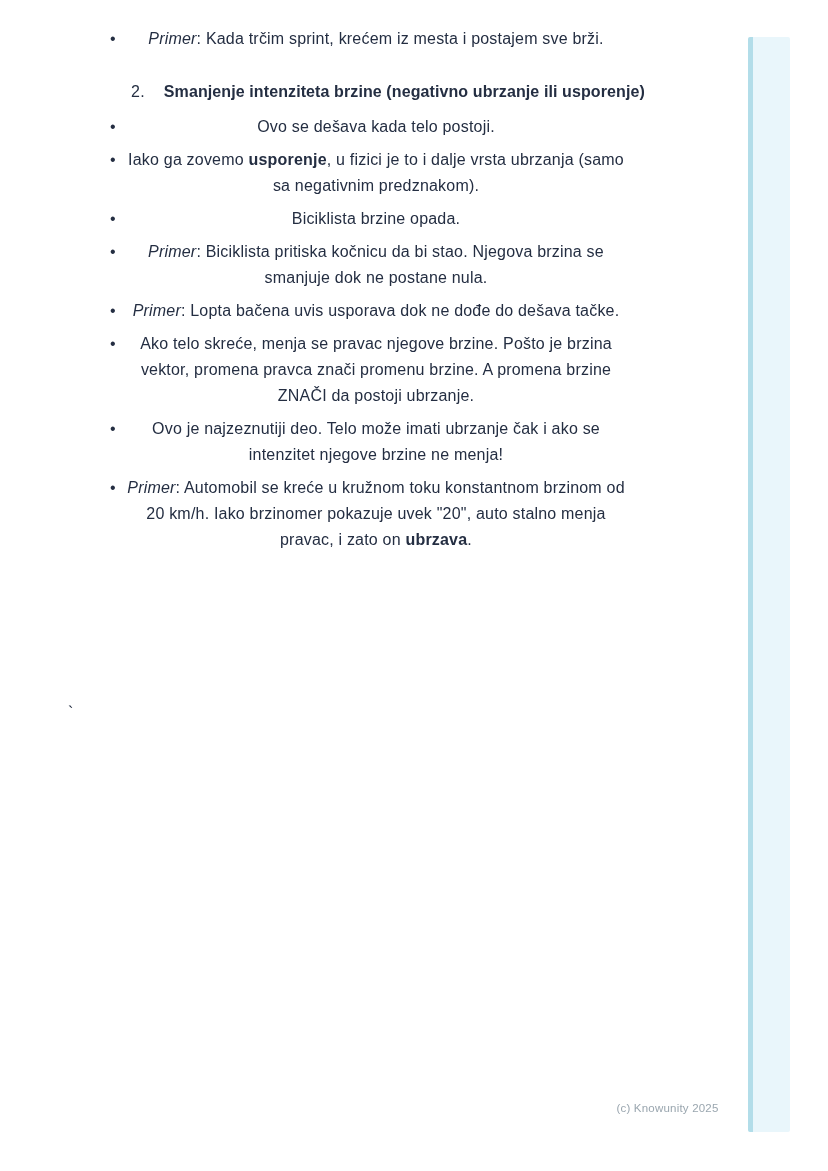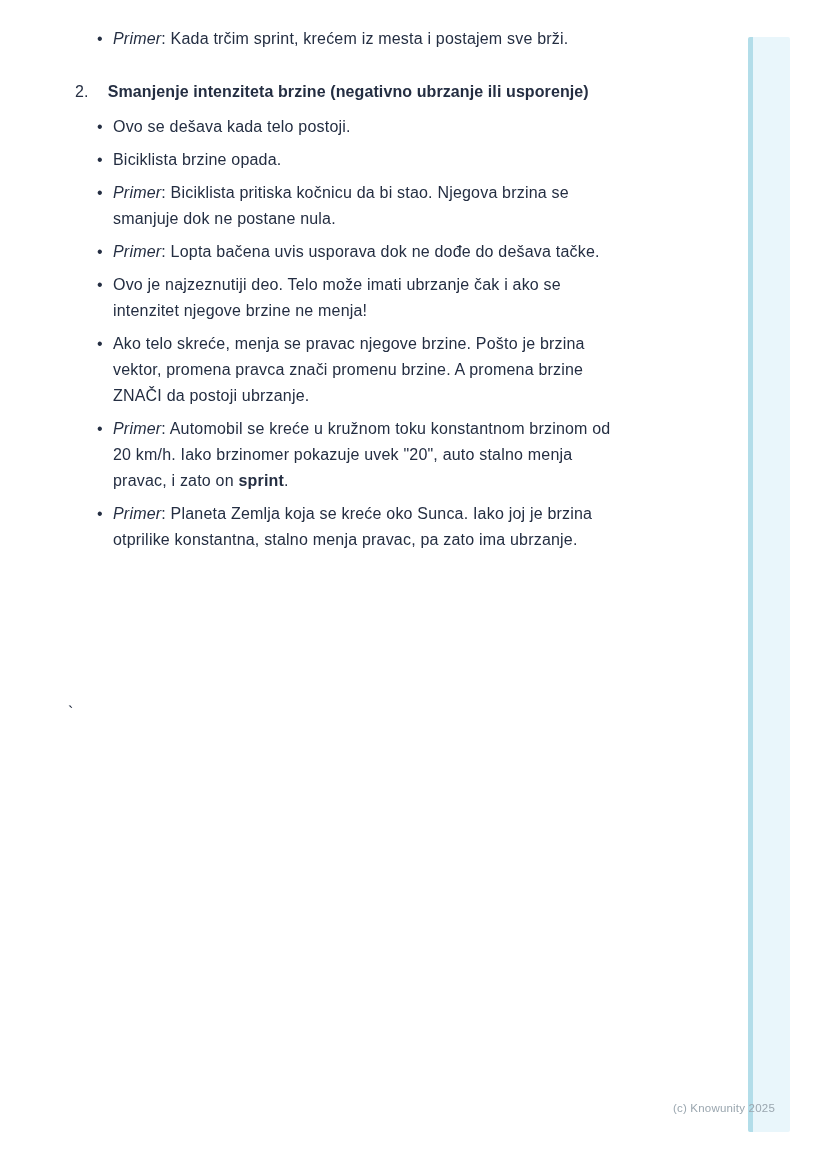--- a/index.html
+++ b/index.html
@@ -25,24 +25,25 @@
     height: 1095px;
     background: #e9f6fb;
     border-left: 5px solid #b2dde9;
     border-radius: 2px;
     box-sizing: border-box;
     z-index: 1;
   }
 
   .content {
     position: absolute;
-    left: 75px;
+    left: 88px;
     top: 26px;
     width: 600px;
     z-index: 2;
+    text-align: center;
   }
 
   ul.bullets {
     list-style: none;
     margin: 0;
     padding: 0 0 0 38px;
   }
   ul.bullets li {
     position: relative;
     margin-bottom: 7px;
@@ -108,34 +109,34 @@
     <ul class="bullets">
         <li><span class="seg-i">Primer</span><span>: Kada trčim sprint, krećem iz mesta i postajem sve brži.</span></li>
       </ul>
 
     <section>
       <h3 class="section-heading">
         <span class="num">2.</span><span class="title">Smanjenje intenziteta brzine (negativno ubrzanje ili usporenje)</span>
       </h3>
       <ul class="bullets">
           <li><span>Ovo se dešava kada telo postoji.</span></li>
+          <li><span>Iako ga zovemo </span><span class="seg-b">usporenje</span><span>, u fizici je to i dalje vrsta ubrzanja (samo sa negativnim predznakom).</span></li>
           <li><span>Biciklista brzine opada.</span></li>
           <li><span class="seg-i">Primer</span><span>: Biciklista pritiska kočnicu da bi stao. Njegova brzina se smanjuje dok ne postane nula.</span></li>
           <li><span class="seg-i">Primer</span><span>: Lopta bačena uvis usporava dok ne dođe do dešava tačke.</span></li>
         </ul>
     </section>
 
     <section>
       <ul class="bullets">
+          <li><span>Ako telo skreće, menja se pravac njegove brzine. Pošto je brzina vektor, promena pravca znači promenu brzine. A promena brzine ZNAČI da postoji ubrzanje.</span></li>
           <li><span>Ovo je najzeznutiji deo. Telo može imati ubrzanje čak i ako se intenzitet njegove brzine ne menja!</span></li>
-          <li><span>Ako telo skreće, menja se pravac njegove brzine. Pošto je brzina vektor, promena pravca znači promenu brzine. A promena brzine ZNAČI da postoji ubrzanje.</span></li>
-          <li><span class="seg-i">Primer</span><span>: Automobil se kreće u kružnom toku konstantnom brzinom od 20 km/h. Iako brzinomer pokazuje uvek "20", auto stalno menja pravac, i zato on </span><span class="seg-b">sprint</span><span>.</span></li>
-          <li><span class="seg-i">Primer</span><span>: Planeta Zemlja koja se kreće oko Sunca. Iako joj je brzina otprilike konstantna, stalno menja pravac, pa zato ima ubrzanje.</span></li>
+          <li><span class="seg-i">Primer</span><span>: Automobil se kreće u kružnom toku konstantnom brzinom od 20 km/h. Iako brzinomer pokazuje uvek "20", auto stalno menja pravac, i zato on </span><span class="seg-b">ubrzava</span><span>.</span></li>
         </ul>
     </section>
 
   </div>
 
   <span class="stray-mark">`</span>
 
-  <div class="footer" style="color: rgb(154, 166, 175);">(c) Knowunity 2025</div>
+  <div class="footer" style="color: rgb(154, 166, 175); text-align: center;">(c) Knowunity 2025</div>
 
 </div>
 
 </body></html>

